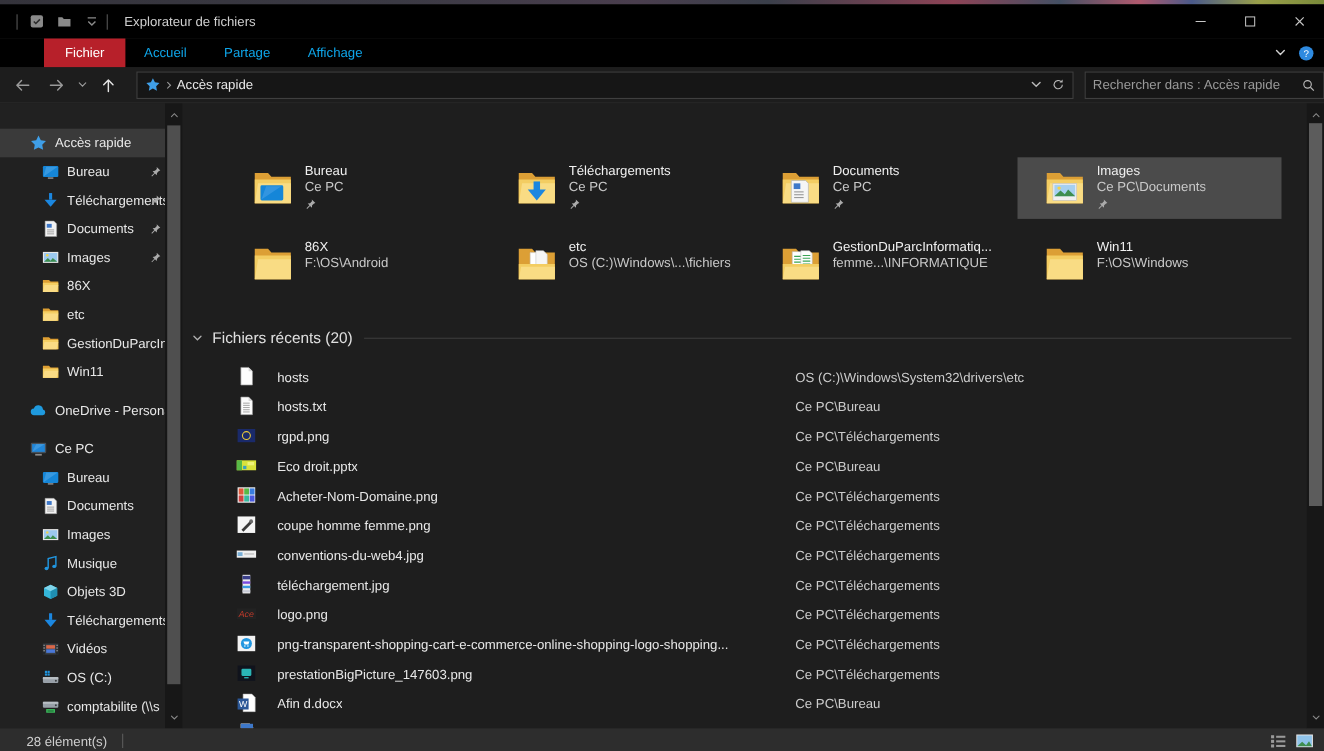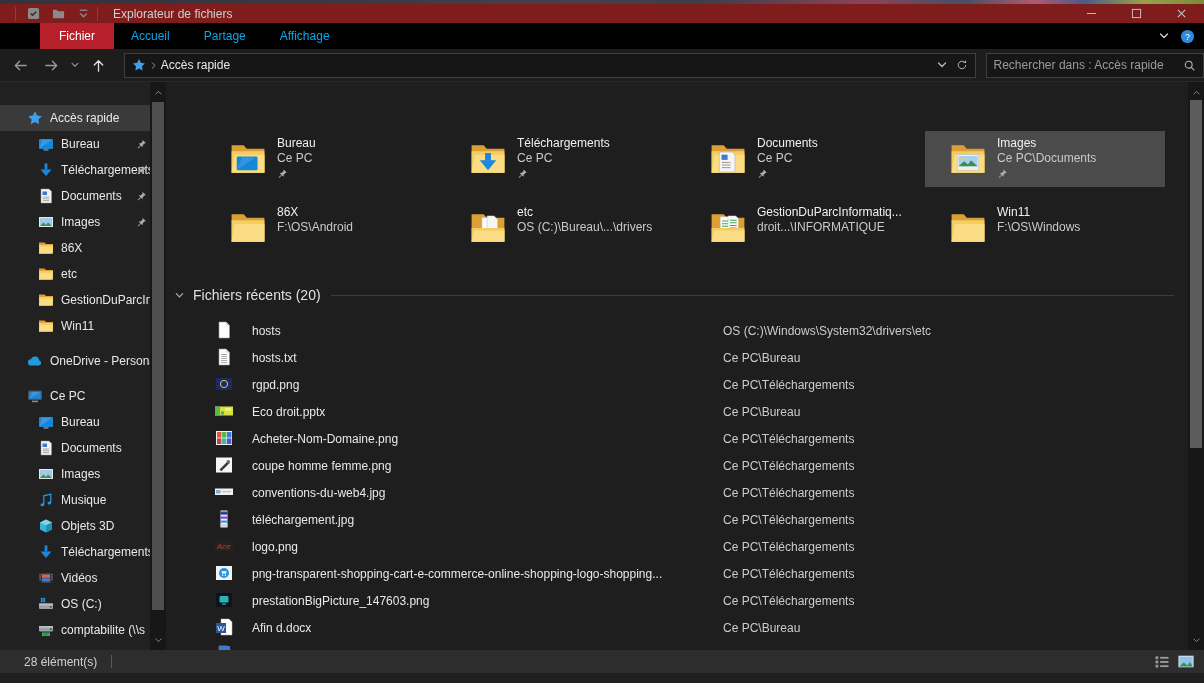--- a/index.html
+++ b/index.html
@@ -4,21 +4,21 @@
 <style>
   html,body{margin:0;padding:0;background:#101010;}
   body{width:1204px;height:683px;overflow:hidden;font-family:"Liberation Sans","DejaVu Sans",sans-serif;font-size:12px;color:#e8e8e8;position:relative;}
   .window{position:absolute;inset:0;background:#202020;}
   svg{display:block;}
 
   
   .desktop-strip{height:4px;background:linear-gradient(90deg,#34333b 0%,#3b3a44 30%,#4a3e4e 48%,#3a3f4a 58%,#8d4356 72%,#445064 80%,#b05a6e 86%,#4a5a8a 90%,#9aa04a 95%,#7a8a3a 100%);}
 
   
-  .titlebar{height:19px;background:#7f1d1d;display:flex;align-items:center;}
+  .titlebar{height:31px;background:#000000;display:flex;align-items:center;}
   .titlebar .appicon{margin-left:8px;}
   .tb-sep{width:1px;height:14px;background:#555;margin:0 7px;}
   .qat{display:flex;align-items:center;gap:12px;margin-left:4px;}
   .qat span svg{width:13px;height:13px;}
   .win-title{color:#cfcfcf;margin-left:8px;}
   .caption-buttons{margin-left:auto;display:flex;height:100%;}
   .caption-buttons>div{width:45px;display:flex;align-items:center;justify-content:center;color:#c8c8c8;}
   .caption-buttons svg{width:11px;height:11px;}
 
   
@@ -594,38 +594,38 @@
               <svg viewBox="0 0 44 40" xmlns="http://www.w3.org/2000/svg">
                 <path d="M3 4h14l3.5 4H41v28H3z" fill="#dc9f35"></path>
                 <path d="M15 8h9l4 4v22H15z" fill="#fff" stroke="#c2c2c2" stroke-width=".6"></path>
                 <path d="M21 6h8l4 4v22H21z" fill="#f6f6f6" stroke="#c2c2c2" stroke-width=".6"></path>
                 <path d="M3 20h38v16H3z" fill="#f3cd62"></path>
                 <path d="M3 36l2.5-13H41v13z" fill="#f9dc84"></path>
               </svg>
             </span>
             <span class="tmeta">
               <div class="tname">etc</div>
-              <div class="tpath">OS (C:)\Bureau\...\drivers</div>
+              <div class="tpath">OS (C:)\Windows\...\fichiers</div>
             </span>
           </div>
           <div class="tile" style="left: 480px; top: 69px;">
             <span class="tico">
               <svg viewBox="0 0 44 40" xmlns="http://www.w3.org/2000/svg">
                 <path d="M3 4h14l3.5 4H41v28H3z" fill="#dc9f35"></path>
                 <path d="M13 7h10l3 3v24H13z" fill="#fff" stroke="#bbb" stroke-width=".6"></path>
                 <path d="M15 12h8M15 15h8M15 18h8M15 21h8M15 24h8" stroke="#3aa556" stroke-width="1.2"></path>
                 <path d="M22 6h9l3 3v23h-12z" fill="#fdfdfd" stroke="#bbb" stroke-width=".6"></path>
                 <path d="M24 11h8M24 14h8M24 17h8M24 20h8" stroke="#3aa556" stroke-width="1.2"></path>
                 <path d="M3 20h38v16H3z" fill="#f3cd62"></path>
                 <path d="M3 36l2.5-13H41v13z" fill="#f9dc84"></path>
               </svg>
             </span>
             <span class="tmeta">
               <div class="tname">GestionDuParcInformatiq...</div>
-              <div class="tpath">droit...\INFORMATIQUE</div>
+              <div class="tpath">femme...\INFORMATIQUE</div>
             </span>
           </div>
           <div class="tile" style="left: 720px; top: 69px;">
             <span class="tico">
               <svg viewBox="0 0 44 40" xmlns="http://www.w3.org/2000/svg">
                 <path d="M3 4h14l3.5 4H41v28H3z" fill="#dc9f35"></path>
                 <path d="M3 11h38v25H3z" fill="#f3cd62"></path>
                 <path d="M3 36l3.5-21H41v21z" fill="#f9dc84"></path>
               </svg>
             </span>

